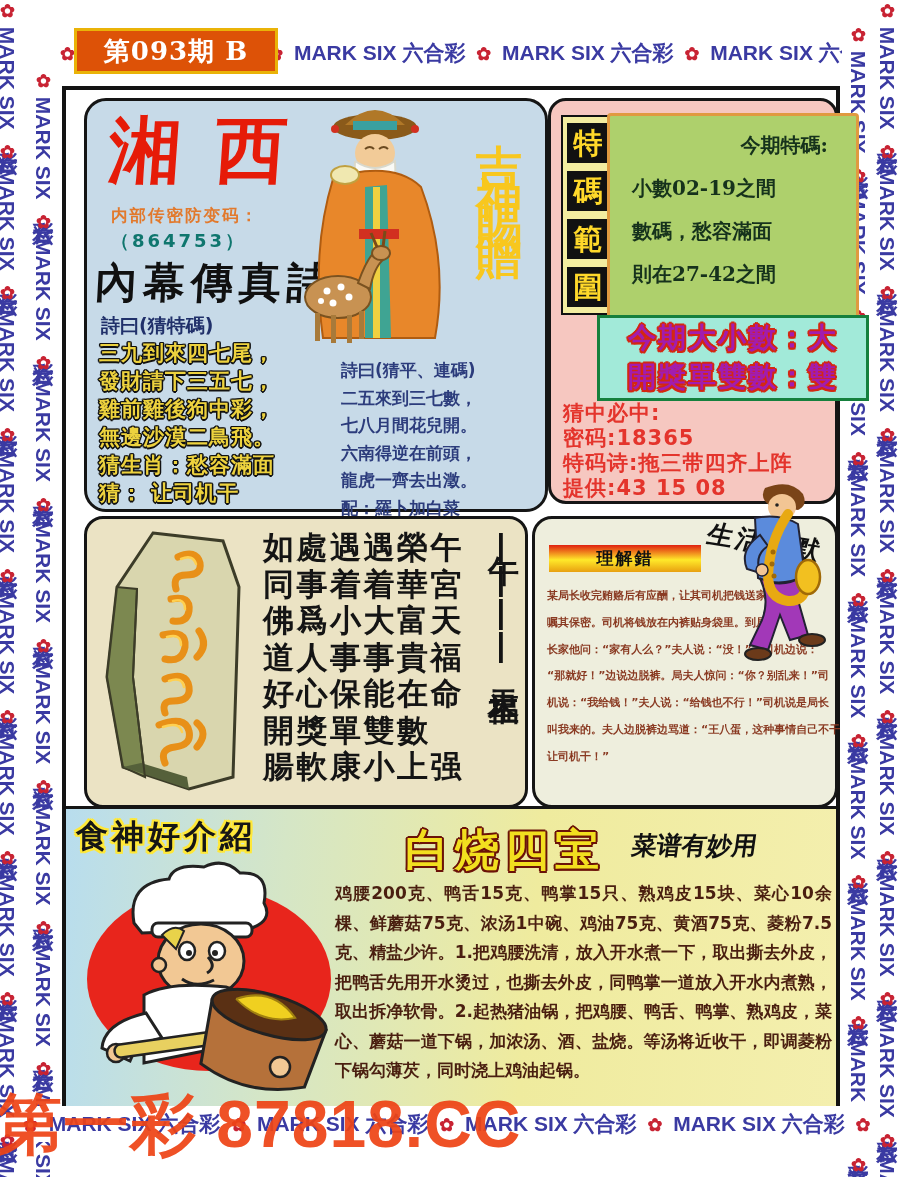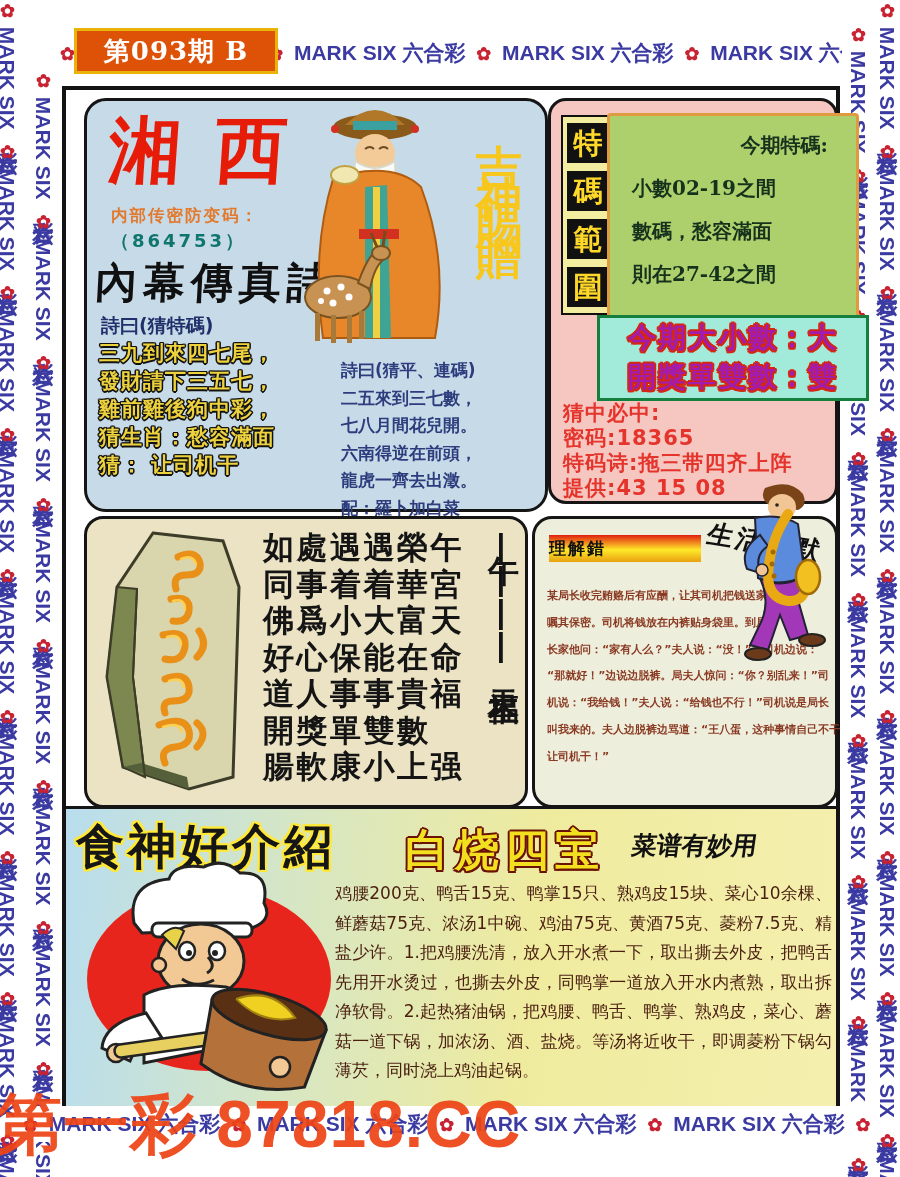--- a/index.html
+++ b/index.html
@@ -52,30 +52,30 @@
   #size-box{left:6px;top:214px;width:266px;height:80px;background:#a2ead9;border:3px solid #15803d;text-align:center;font-size:28px;font-weight:900;color:#a21caf;line-height:39px;letter-spacing:2px;font-family:"DejaVu Serif",serif;margin-left:40px;}
   #must-lines{left:12px;top:300px;font-size:21px;font-weight:900;color:#e4342c;line-height:25px;letter-spacing:1px;}
   #must-lines .ln{white-space:nowrap;}
   #sax-art{left:644px;top:390px;width:126px;height:186px;z-index:6;}
   
   #stone-art{left:6px;top:8px;width:168px;height:268px;}
   #fortune-lines{left:176px;top:10px;font-size:31px;font-weight:900;color:#141414;line-height:36.5px;letter-spacing:2.5px;}
   #fortune-lines .ln{white-space:nowrap;}
   #fortune-vert{left:396px;top:12px;height:264px;writing-mode:vertical-rl;font-size:31px;font-weight:900;color:#141414;letter-spacing:2px;}
   
-  #humor-badge{left:14px;top:16px;width:152px;height:27px;background:linear-gradient(180deg,#e02010 0%,#ffe92a 55%,#e8a010 100%);color:#111;font-size:17px;font-weight:900;text-align:left;line-height:27px;letter-spacing:2px;font-family:"DejaVu Serif",serif;}
+  #humor-badge{left:14px;top:26px;width:152px;height:27px;background:linear-gradient(180deg,#e02010 0%,#ffe92a 55%,#e8a010 100%);color:#111;font-size:17px;font-weight:900;text-align:center;line-height:27px;letter-spacing:2px;font-family:"DejaVu Serif",serif;}
   #humor-title{left:172px;top:6px;font-size:26px;font-weight:900;color:#111;transform:rotate(9deg) skewX(-8deg);letter-spacing:3px;font-family:"DejaVu Serif",serif;white-space:nowrap;}
   #story{left:12px;top:64px;width:282px;font-size:11px;font-weight:600;color:#8a3a22;line-height:26.8px;}
   #story .ln{white-space:nowrap;}
   
-  #food-title{left:10px;top:6px;font-size:48px;font-weight:900;color:#161616;letter-spacing:4px;font-family:"DejaVu Serif",serif;white-space:nowrap;}
+  #food-title{left:10px;top:6px;font-size:32px;font-weight:900;color:#161616;letter-spacing:4px;font-family:"DejaVu Serif",serif;white-space:nowrap;}
   #dish-title{left:339px;top:12px;font-size:44px;font-weight:900;color:#f2df1f;letter-spacing:6px;font-family:"DejaVu Serif",serif;white-space:nowrap;}
   #dish-note{left:566px;top:20px;font-size:25px;font-weight:900;color:#111;transform:skewX(-8deg);font-family:"DejaVu Serif",serif;white-space:nowrap;}
   #chef-art{left:8px;top:52px;width:260px;height:250px;}
-  #recipe{left:269px;top:70px;width:497px;font-size:17px;font-weight:400;color:#4a1f10;line-height:29.5px;text-align:justify;}
+  #recipe{left:269px;top:70px;width:497px;font-size:17px;font-weight:700;color:#4a1f10;line-height:29.5px;text-align:justify;}
   
   #watermark{left:-4px;top:1080px;font-size:66px;font-weight:900;color:#ee4416;opacity:.93;letter-spacing:1px;white-space:nowrap;z-index:20;font-family:"Liberation Sans",sans-serif;}
 </style>
 </head>
 <body>
 
 <div class="strip vstrip" id="strip-left-edge"><span class="flw">✿</span><span class="btxt"> MARK SIX 六合彩 </span><span class="flw">✿</span><span class="btxt"> MARK SIX 六合彩 </span><span class="flw">✿</span><span class="btxt"> MARK SIX 六合彩 </span><span class="flw">✿</span><span class="btxt"> MARK SIX 六合彩 </span><span class="flw">✿</span><span class="btxt"> MARK SIX 六合彩 </span><span class="flw">✿</span><span class="btxt"> MARK SIX 六合彩 </span><span class="flw">✿</span><span class="btxt"> MARK SIX 六合彩 </span><span class="flw">✿</span><span class="btxt"> MARK SIX 六合彩 </span><span class="flw">✿</span><span class="btxt"> MARK SIX 六合彩 </span></div>
 <div class="strip vstrip" id="strip-left"><span class="flw">✿</span><span class="btxt"> MARK SIX 六合彩 </span><span class="flw">✿</span><span class="btxt"> MARK SIX 六合彩 </span><span class="flw">✿</span><span class="btxt"> MARK SIX 六合彩 </span><span class="flw">✿</span><span class="btxt"> MARK SIX 六合彩 </span><span class="flw">✿</span><span class="btxt"> MARK SIX 六合彩 </span><span class="flw">✿</span><span class="btxt"> MARK SIX 六合彩 </span><span class="flw">✿</span><span class="btxt"> MARK SIX 六合彩 </span><span class="flw">✿</span><span class="btxt"> MARK SIX 六合彩 </span></div>
 <div class="strip" id="strip-top"><span class="flw">✿</span><span class="btxt"> MARK SIX 六合彩 </span><span class="flw">✿</span><span class="btxt"> MARK SIX 六合彩 </span><span class="flw">✿</span><span class="btxt"> MARK SIX 六合彩 </span><span class="flw">✿</span><span class="btxt"> MARK SIX 六合彩 </span></div>
 <div class="strip vstrip" id="strip-right"><span class="flw">✿</span><span class="btxt"> MARK SIX 六合彩 </span><span class="flw">✿</span><span class="btxt"> MARK SIX 六合彩 </span><span class="flw">✿</span><span class="btxt"> MARK SIX 六合彩 </span><span class="flw">✿</span><span class="btxt"> MARK SIX 六合彩 </span><span class="flw">✿</span><span class="btxt"> MARK SIX 六合彩 </span><span class="flw">✿</span><span class="btxt"> MARK SIX 六合彩 </span><span class="flw">✿</span><span class="btxt"> MARK SIX 六合彩 </span><span class="flw">✿</span><span class="btxt"> MARK SIX 六合彩 </span><span class="flw">✿</span><span class="btxt"> MARK SIX 六合彩 </span></div>
@@ -120,20 +120,21 @@
     </span>
     <div class="abs" id="gift-label">吉神賜贈</div>
     <div class="abs" id="antifake-label">内部传密防变码：</div>
     <div class="abs" id="antifake-code">（864753）</div>
     <div class="abs" id="inner-title">內幕傳真詩</div>
     <div class="abs" id="poem1-caption">詩曰(猜特碼)</div>
     <div class="abs ob" id="poem1">
         <div class="ln">三九到來四七尾，</div>
         <div class="ln">發財請下三五七，</div>
         <div class="ln">雞前雞後狗中彩，</div>
+        <div class="ln">無邊沙漠二鳥飛。</div>
         <div class="ln">猜生肖：愁容滿面</div>
         <div class="ln">猜：  让司机干</div>
       </div>
     <div class="abs" id="poem2">
         <div class="ln">詩曰(猜平、連碼)</div>
         <div class="ln">二五來到三七數，</div>
         <div class="ln">七八月間花兒開。</div>
         <div class="ln">六南得逆在前頭，</div>
         <div class="ln">龍虎一齊去出澂。</div>
         <div class="ln">配：羅卜加白菜</div>
@@ -187,22 +188,22 @@
             <path d="M74,110 q14,-4 14,8"></path>
             <path d="M76,154 q13,-5 15,6"></path>
             <path d="M70,200 q16,-6 19,5"></path>
         </g>
       </svg>
     </span>
     <div class="abs" id="fortune-lines">
         <div class="ln">如處遇遇榮午</div>
         <div class="ln">同事着着華宮</div>
         <div class="ln">佛爲小大富天</div>
+        <div class="ln">道人事事貴福</div>
         <div class="ln">好心保能在命</div>
-        <div class="ln">道人事事貴福</div>
         <div class="ln">開獎單雙數</div>
         <div class="ln">腸軟康小上强</div>
       </div>
     <div class="abs" id="fortune-vert">午――――天福星</div>
   </div>
 
   <div class="panel" id="panel-humor">
     <div class="abs" id="humor-badge">理解錯</div>
     <div class="abs" id="humor-title">生活幽默</div>
     <div class="abs" id="story">

